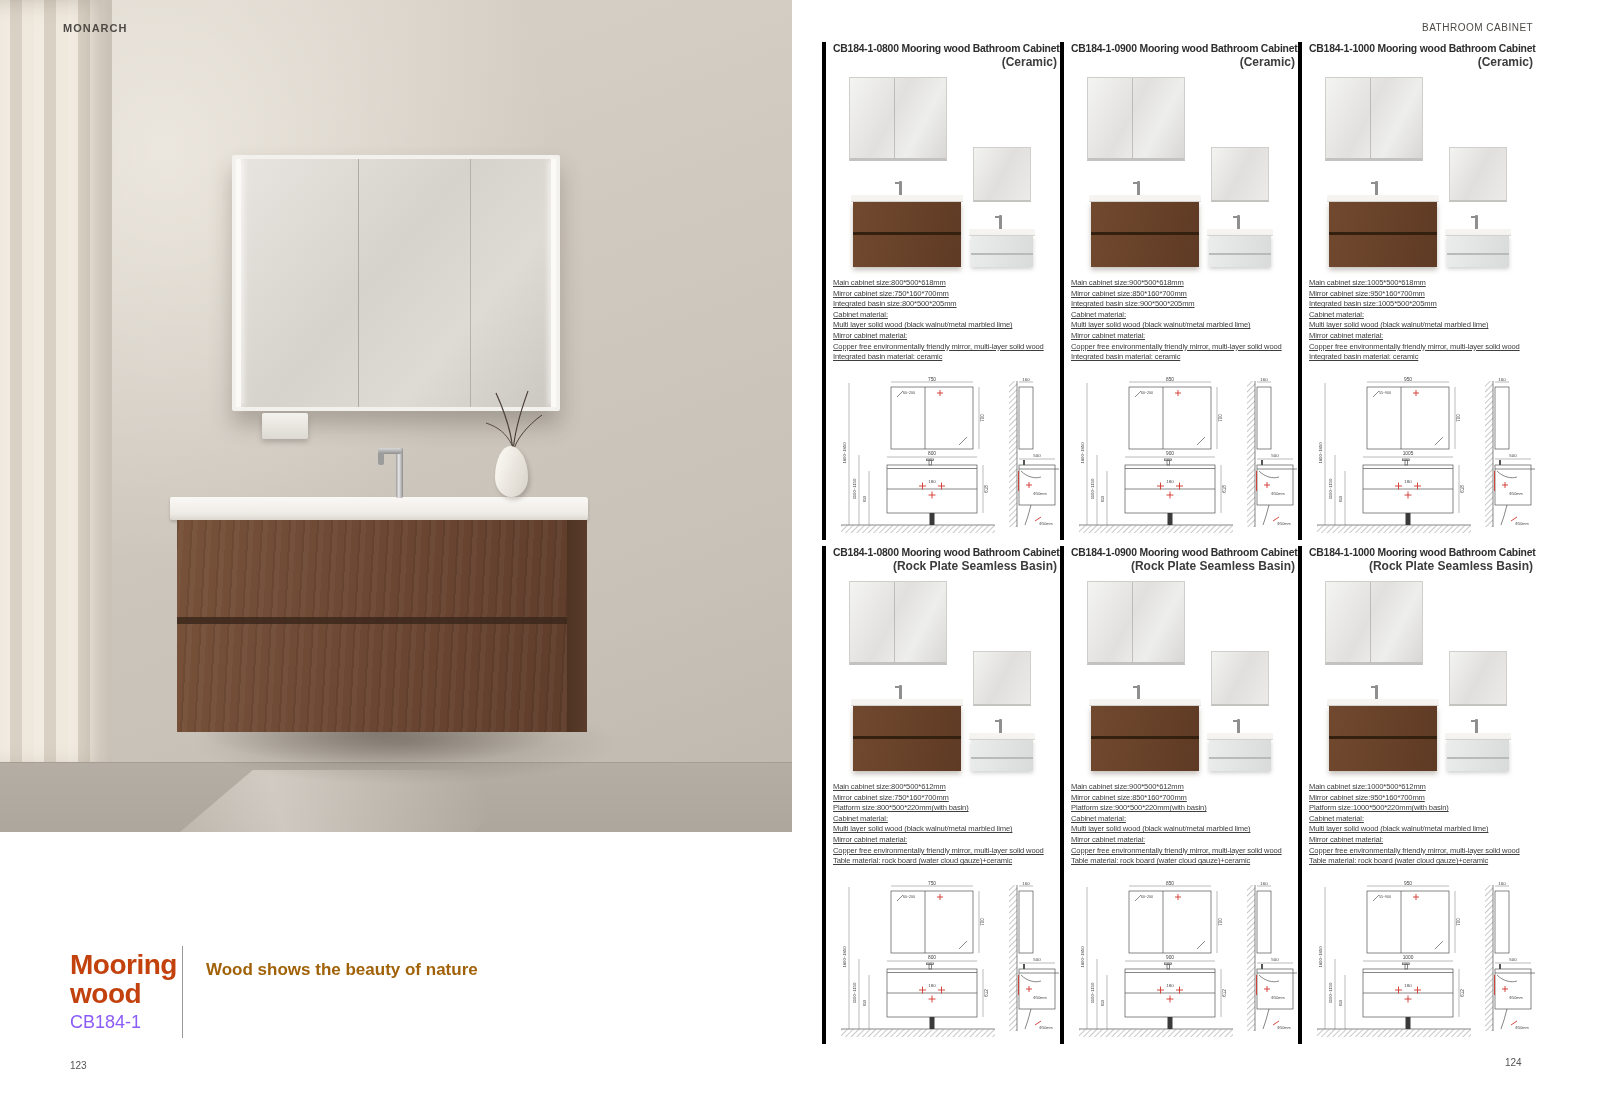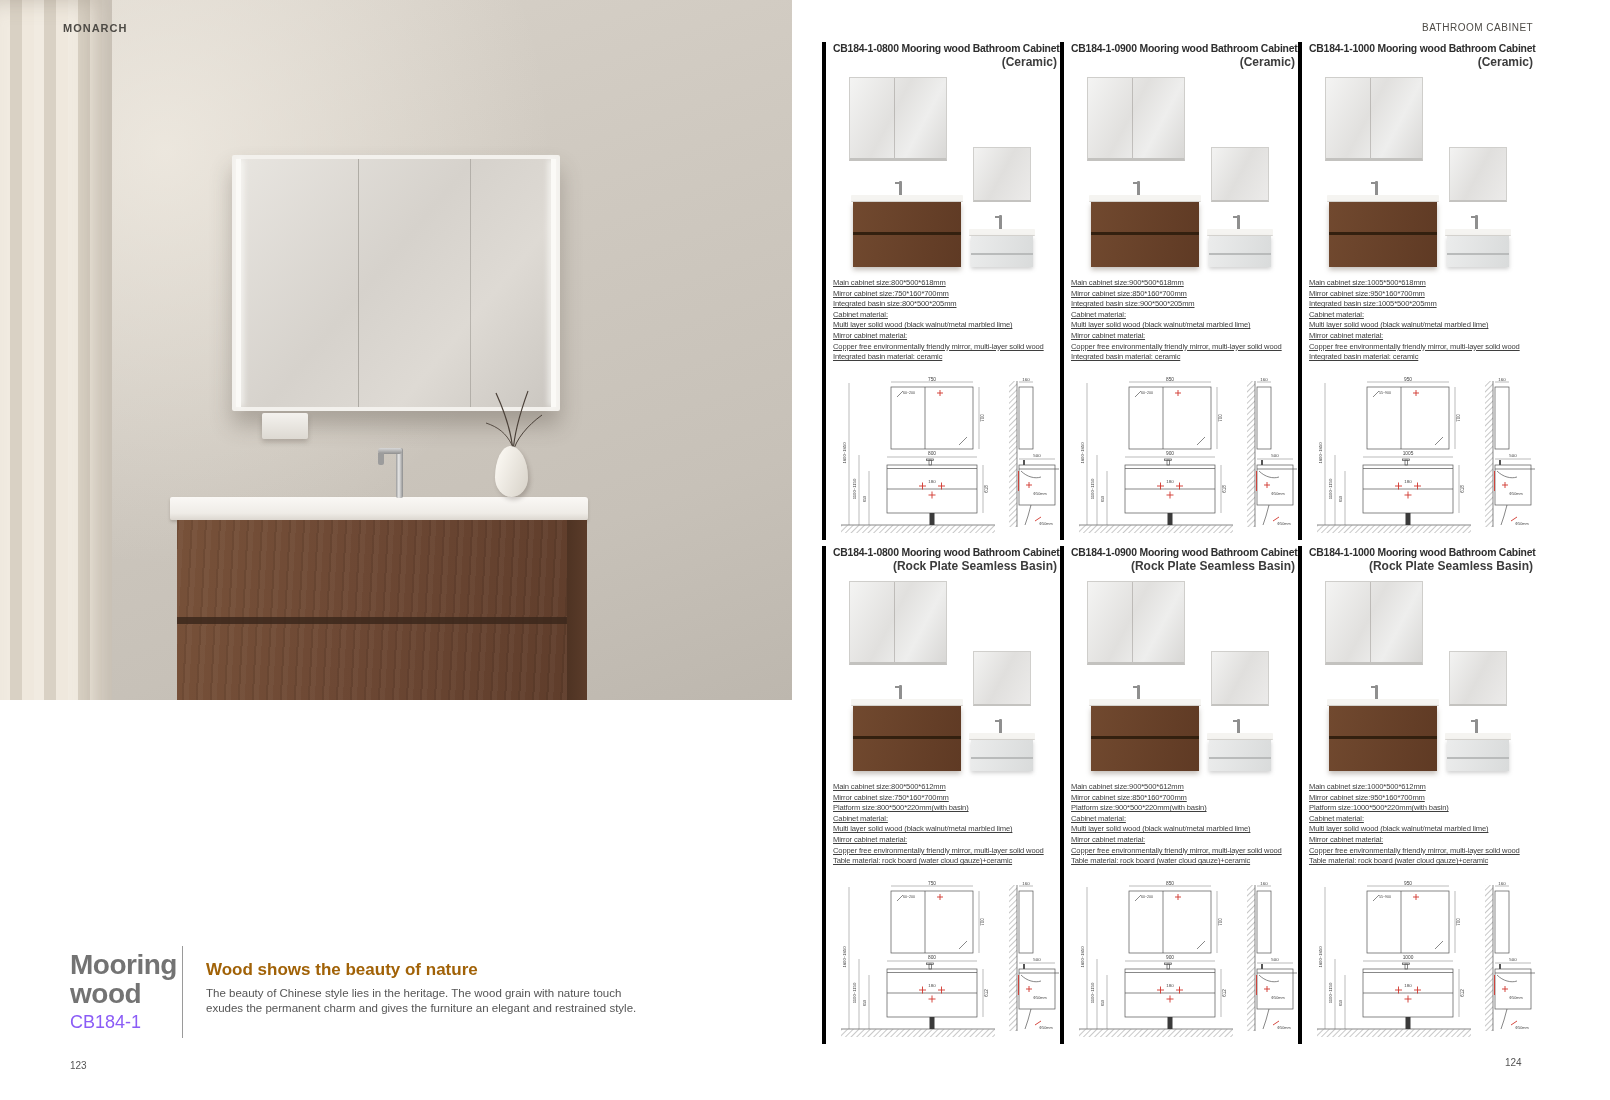--- a/index.html
+++ b/index.html
@@ -1,20 +1,20 @@
 <!DOCTYPE html>
 <html><head>
 <meta charset="utf-8">
 <style>
   * { margin:0; padding:0; box-sizing:border-box; }
   html,body { width:1610px; height:1100px; background:#fff; font-family:"Liberation Sans", sans-serif; overflow:hidden; }
   .page { position:relative; width:1610px; height:1100px; background:#fff; }
 
   
-  .hero { position:absolute; left:0; top:0; width:792px; height:700px; overflow:hidden;
+  .hero { position:absolute; left:0; top:0; width:792px; height:832px; overflow:hidden;
           background:linear-gradient(160deg,#d9d3ca 0%,#cfc9c0 40%,#c7c1b8 75%,#bdb7ae 100%); }
   .wall-light { position:absolute; left:-80px; top:-60px; width:700px; height:700px;
           background:radial-gradient(ellipse at 35% 30%, rgba(244,239,230,.75) 0%, rgba(244,239,230,0) 60%); }
   .curtain { position:absolute; left:0; top:0; width:112px; height:770px;
           background:repeating-linear-gradient(90deg,#f1ebe1 0 10px,#d9d1c4 10px 22px,#efe8dd 22px 34px);
           box-shadow:inset -18px 0 22px rgba(120,110,95,.35); }
   .floor { position:absolute; left:0; top:762px; width:100%; height:170px;
           background:linear-gradient(180deg,#b4aea5 0%,#aaa49b 55%,#a19b92 100%); border-top:1px solid #a49e95; }
   .floor-light-a { position:absolute; left:40px; top:770px; width:560px; height:162px; opacity:.55;
           background:linear-gradient(75deg, rgba(240,235,226,0) 10%, rgba(240,235,226,.9) 45%, rgba(240,235,226,0) 80%);
@@ -53,21 +53,21 @@
   .faucet .spout { position:absolute; left:0; top:8px; width:24px; height:6px; background:linear-gradient(180deg,#d9d9d9,#8f8f8f); border-radius:3px; }
   .faucet .head { position:absolute; left:0; top:13px; width:6px; height:12px; background:#9c9c9c; border-radius:0 0 2px 2px; }
   .vase { position:absolute; left:495px; top:446px; width:33px; height:51px; background:linear-gradient(110deg,#f7f4ee 20%,#ddd8cf 85%);
           border-radius:46% 54% 50% 50% / 62% 62% 38% 38%; box-shadow:2px 3px 4px rgba(70,60,50,.25); }
   .branches { position:absolute; left:468px; top:385px; width:90px; height:70px; }
 
   .brand { position:absolute; left:63px; top:22px; font-size:11px; font-weight:bold; letter-spacing:1px; color:#4d4a45; }
 
   
   .hero-caption { position:absolute; left:0; top:932px; width:792px; height:130px; }
-  .series-name { position:absolute; left:70px; top:18px; font-size:28px; line-height:29px; font-weight:bold; color:#737373; letter-spacing:-0.5px; }
+  .series-name { position:absolute; left:70px; top:18px; font-size:28px; line-height:29px; font-weight:bold; color:#c2410c; letter-spacing:-0.5px; }
   .series-code { position:absolute; left:70px; top:80px; font-size:18px; color:#8b5cf6; }
   .cap-divider { position:absolute; left:182px; top:14px; width:1px; height:92px; background:#9a9a9a; }
   .cap-headline { position:absolute; left:206px; top:28px; font-size:17px; font-weight:bold; color:#a16207; }
   .cap-body { position:absolute; left:206px; top:54px; width:452px; font-size:11.5px; line-height:15px; color:#555; }
   .pageno { position:absolute; font-size:10px; color:#555;text-align:center; }
   .pageno-left { left:70px; top:1060px; }
   .pageno-right { left:1505px; top:1057px; }
   .category { position:absolute; left:1422px; top:22px; font-size:10px; letter-spacing:.5px; color:#4d4a45; }
 
   
@@ -161,21 +161,20 @@
 
     <div class="brand">MONARCH</div>
   </div>
 
   <div class="hero-caption">
     <div class="series-name" style="white-space:pre-line">Mooring
 wood</div>
     <div class="series-code">CB184-1</div>
     <div class="cap-divider"></div>
     <div class="cap-headline">Wood shows the beauty of nature</div>
-    <div class="cap-body">The beauty of Chinese style lies in the heritage. The wood grain with nature touch exudes the permanent charm and gives the furniture an elegant and restrained style.</div>
   </div>
 
   <div class="pageno pageno-left">123</div>
   <div class="pageno pageno-right">124</div>
   <div class="category">BATHROOM CABINET</div>
 
   <div class="panels-grid">
     <div class="panel">
       <div class="panel-title">CB184-1-0800 Mooring wood Bathroom Cabinet</div>
       <div class="panel-subtitle">(Ceramic)</div>

